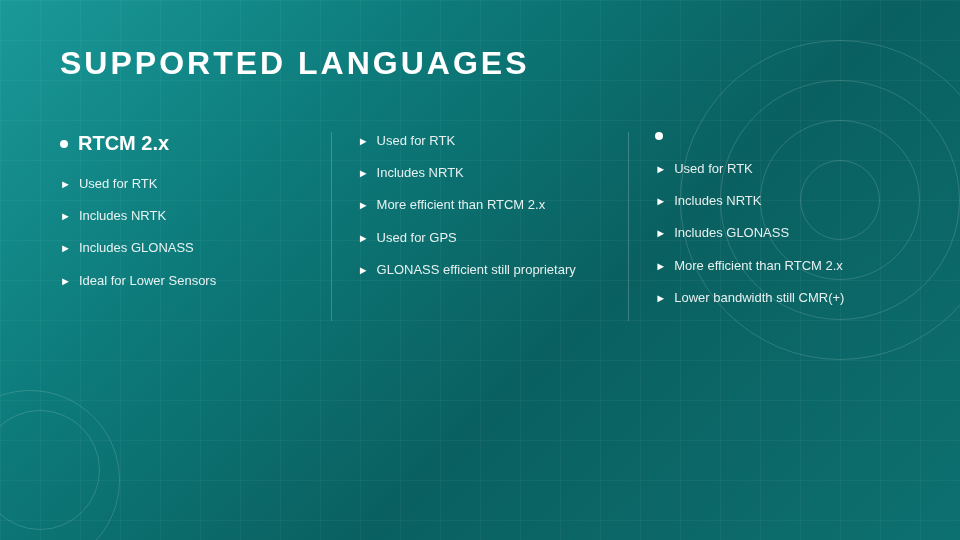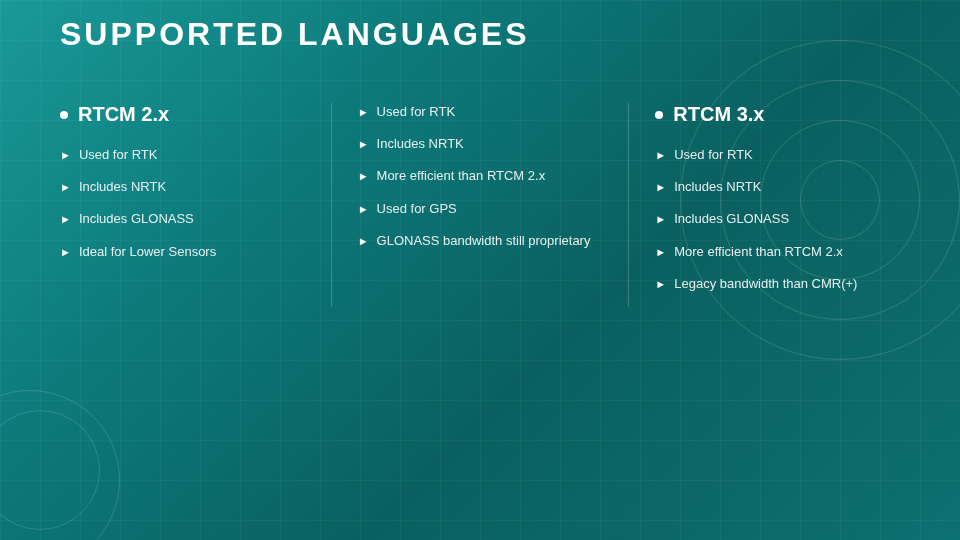--- a/index.html
+++ b/index.html
@@ -40,21 +40,21 @@
       inset: 0;
       background-image:
         linear-gradient(rgba(255,255,255,0.04) 1px, transparent 1px),
         linear-gradient(90deg, rgba(255,255,255,0.04) 1px, transparent 1px);
       background-size: 40px 40px;
     }
 
     .content {
       position: relative;
       z-index: 10;
-      padding: 16px 60px;
+      padding: 45px 60px;
     }
 
     .page-title {
       font-size: 32px;
       font-weight: 600;
       color: #ffffff;
       letter-spacing: 3px;
       text-transform: uppercase;
       margin-bottom: 50px;
     }
@@ -175,49 +175,48 @@
         <li>
           <span class="arrow">►</span>
           <span>More efficient than RTCM 2.x</span>
         </li>
         <li>
           <span class="arrow">►</span>
           <span>Used for GPS</span>
         </li>
         <li>
           <span class="arrow">►</span>
-          <span>GLONASS bandwidth still proprietary</span>
+          <span>GLONASS efficient still proprietary</span>
         </li>
       </ul>
     </div>
 
     <div class="col-divider"></div>
 
     <div class="column">
       <div class="column-title">
         <span class="bullet-dot"></span>
-        <span>RTCM 3.x</span>
       </div>
       <ul class="bullet-list">
         <li>
           <span class="arrow">►</span>
           <span>Used for RTK</span>
         </li>
         <li>
           <span class="arrow">►</span>
           <span>Includes NRTK</span>
         </li>
         <li>
           <span class="arrow">►</span>
           <span>Includes GLONASS</span>
         </li>
         <li>
           <span class="arrow">►</span>
           <span>More efficient than RTCM 2.x</span>
         </li>
         <li>
           <span class="arrow">►</span>
-          <span>Legacy bandwidth than CMR(+)</span>
+          <span>Lower bandwidth still CMR(+)</span>
         </li>
       </ul>
     </div>
   </div>
 </div>
 
 </body></html>

